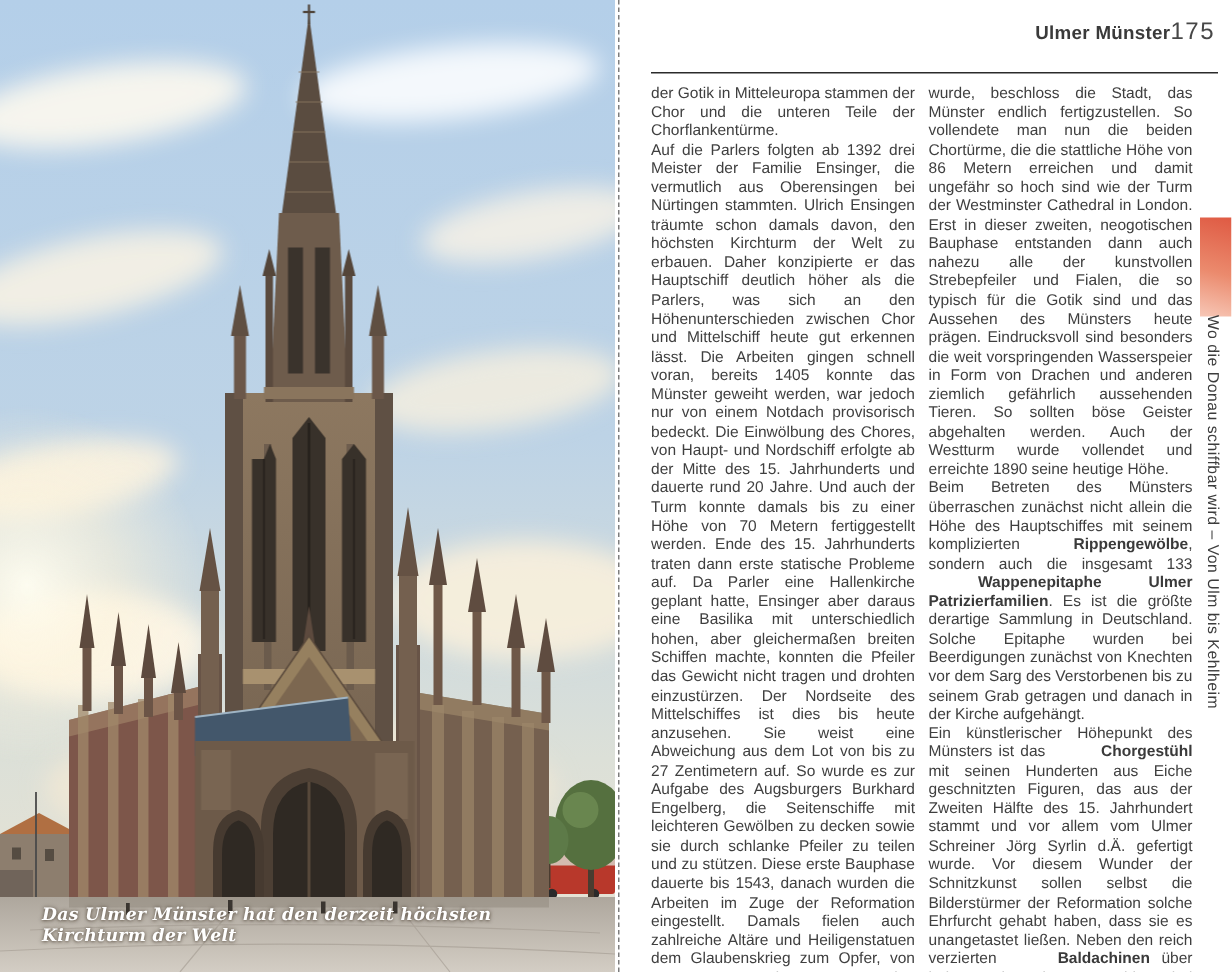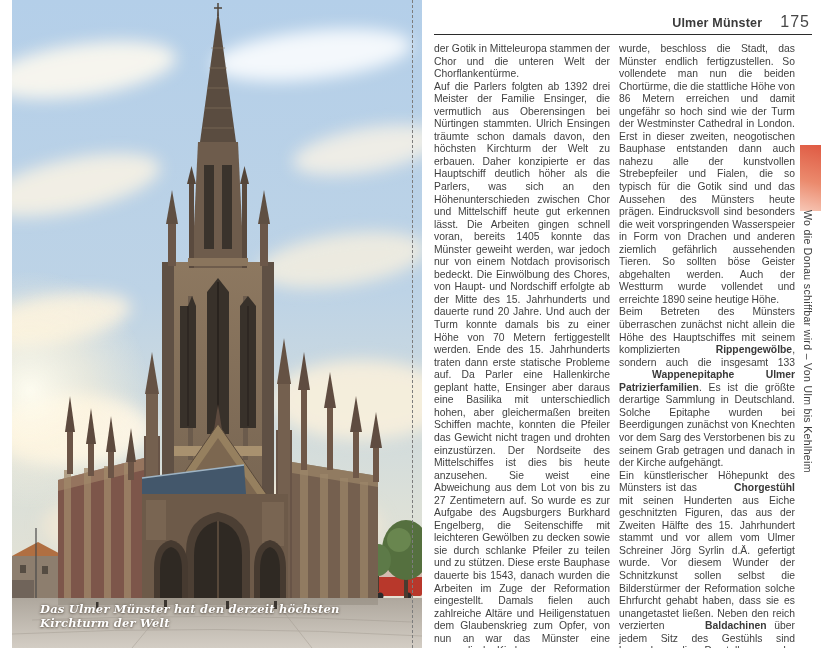--- a/index.html
+++ b/index.html
@@ -2,34 +2,34 @@
 <html lang="de"><head>
 <meta charset="utf-8">
 <style>
   html,body { margin:0; padding:0; }
   body {
     width:821px; height:648px; position:relative; overflow:hidden;
     background:#ffffff; font-family:"Liberation Sans", sans-serif;
   }
 
   
-  .photo { position:absolute; left:12px; top:0; width:358px; height:648px; }
+  .photo { position:absolute; left:0; top:0; width:358px; height:648px; }
   .photo svg { display:block; }
   .crop-line { position:absolute; left:412px; top:0; height:648px; width:0; border-left:1px dashed #7d7d7d; }
   .caption {
     position:absolute; left:28px; top:602px; width:360px;
     color:#ffffff; font-family:"DejaVu Serif", serif; font-style:italic; font-weight:bold;
     font-size:11.5px; letter-spacing:.2px; text-shadow:0 0 3px rgba(70,58,45,.65), 0 1px 2px rgba(70,58,45,.5);
   }
 
   
   .content { position:absolute; left:434px; top:0; width:378px; }
   .header-row {
-    display:flex; justify-content:flex-end; align-items:baseline; gap:18px;
-    padding:13px 2px 3px 0; border-bottom:1.5px solid #2b2b2b;text-align:right;
+    display:flex; justify-content:flex-end; align-items:baseline; 
+    padding:13px 2px 17px 0; border-bottom:1.5px solid #2b2b2b;text-align:right;
   }
   .header-title { font-weight:bold; font-size:12.5px; color:#3a3a3a; letter-spacing:.2px; }
   .header-page { font-size:16px; color:#474747; letter-spacing:1px; }
 
   .columns { display:flex; gap:9px; margin-top:8px; width:361px; }
   .col {
     width:176px; font-size:10.35px; line-height:12.55px; color:#3f3f3f;
     text-align:justify; hyphens:auto; -webkit-hyphens:auto; word-spacing:-0.2px;
   }
   .col p { margin:0; }
@@ -247,21 +247,21 @@
 </div>
 <div class="crop-line"></div>
 
 <div class="content">
   <div class="header-row">
     <span class="header-title">Ulmer Münster</span>
     <span class="header-page">175</span>
   </div>
   <div class="columns">
     <div class="col" id="col1" lang="de">
-        <p><span>der Gotik in Mitteleuropa stammen der Chor und die unteren Welt der Chorflankentürme.</span></p>
+        <p><span>der Gotik in Mitteleuropa stammen der Chor und die unteren Teile der Chorflankentürme.</span></p>
         <p><span>Auf die Parlers folgten ab 1392 drei Meister der Familie Ensinger, die vermutlich aus Oberensingen bei Nürtingen stammten. Ulrich Ensingen träumte schon damals davon, den höchsten Kirchturm der Welt zu erbauen. Daher konzipierte er das Hauptschiff deutlich höher als die Parlers, was sich an den Höhenunterschieden zwischen Chor und Mittelschiff heute gut erkennen lässt. Die Arbeiten gingen schnell voran, bereits 1405 konnte das Münster geweiht werden, war jedoch nur von einem Notdach provisorisch bedeckt. Die Einwölbung des Chores, von Haupt- und Nordschiff erfolgte ab der Mitte des 15. Jahrhunderts und dauerte rund 20 Jahre. Und auch der Turm konnte damals bis zu einer Höhe von 70 Metern fertiggestellt werden. Ende des 15. Jahrhunderts traten dann erste statische Probleme auf. Da Parler eine Hallenkirche geplant hatte, Ensinger aber daraus eine Basilika mit unterschiedlich hohen, aber gleichermaßen breiten Schiffen machte, konnten die Pfeiler das Gewicht nicht tragen und drohten einzustürzen. Der Nordseite des Mittelschiffes ist dies bis heute anzusehen. Sie weist eine Abweichung aus dem Lot von bis zu 27 Zentimetern auf. So wurde es zur Aufgabe des Augsburgers Burkhard Engelberg, die Seitenschiffe mit leichteren Gewölben zu decken sowie sie durch schlanke Pfeiler zu teilen und zu stützen. Diese erste Bauphase dauerte bis 1543, danach wurden die Arbeiten im Zuge der Reformation eingestellt. Damals fielen auch zahlreiche Altäre und Heiligenstatuen dem Glaubenskrieg zum Opfer, von nun an war das Münster eine evangelische Kirche.</span></p>
       </div>
     <div class="col" id="col2" lang="de">
         <p><span>wurde, beschloss die Stadt, das Münster endlich fertigzustellen. So vollendete man nun die beiden Chortürme, die die stattliche Höhe von 86 Metern erreichen und damit ungefähr so hoch sind wie der Turm der Westminster Cathedral in London. Erst in dieser zweiten, neogotischen Bauphase entstanden dann auch nahezu alle der kunstvollen Strebepfeiler und Fialen, die so typisch für die Gotik sind und das Aussehen des Münsters heute prägen. Eindrucksvoll sind besonders die weit vorspringenden Wasserspeier in Form von Drachen und anderen ziemlich gefährlich aussehenden Tieren. So sollten böse Geister abgehalten werden. Auch der Westturm wurde vollendet und erreichte 1890 seine heutige Höhe.</span></p>
         <p><span>Beim Betreten des Münsters überraschen zunächst nicht allein die Höhe des Hauptschiffes mit seinem komplizierten </span><b>Rippengewölbe</b><span>, sondern auch die insgesamt 133 </span><b>Wappenepitaphe Ulmer Patrizierfamilien</b><span>. Es ist die größte derartige Sammlung in Deutschland. Solche Epitaphe wurden bei Beerdigungen zunächst von Knechten vor dem Sarg des Verstorbenen bis zu seinem Grab getragen und danach in der Kirche aufgehängt.</span></p>
         <p><span>Ein künstlerischer Höhepunkt des Münsters ist das </span><b>Chorgestühl</b><span> mit seinen Hunderten aus Eiche geschnitzten Figuren, das aus der Zweiten Hälfte des 15. Jahrhundert stammt und vor allem vom Ulmer Schreiner Jörg Syrlin d.Ä. gefertigt wurde. Vor diesem Wunder der Schnitzkunst sollen selbst die Bilderstürmer der Reformation solche Ehrfurcht gehabt haben, dass sie es unangetastet ließen. Neben den reich verzierten </span><b>Baldachinen</b><span> über jedem Sitz des Gestühls sind besonders die Darstellungen der heidnischen </span></p>
       </div>
   </div>
 </div>
 

